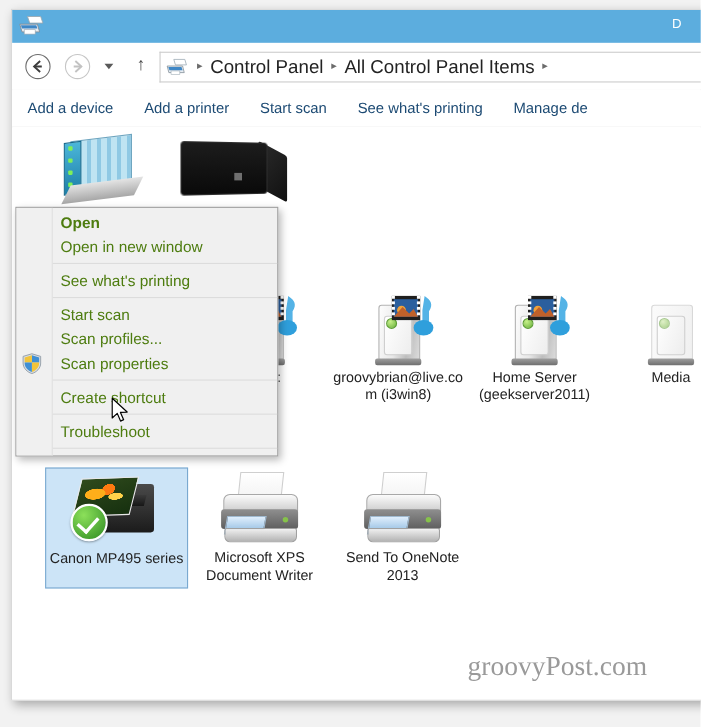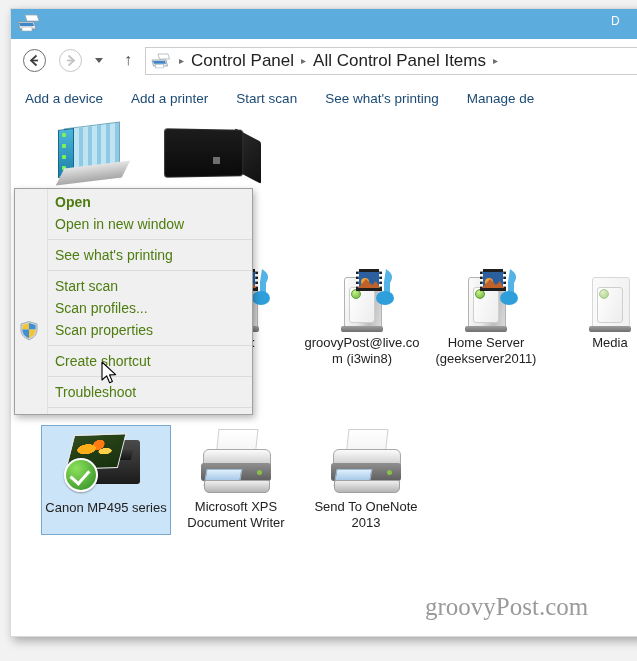--- a/index.html
+++ b/index.html
@@ -405,21 +405,21 @@
                       <rect x="23" y="7" width="3" height="2.6"></rect>
                     <rect x="23" y="12" width="3" height="2.6"></rect>
                       <rect x="23" y="17" width="3" height="2.6"></rect>
                   </g>
                   <path d="M30 2 C36 6 38 10 34 16 L34 30 L28 30 L28 15 Z" fill="#54b3e6"></path>
                   <ellipse cx="29" cy="31" rx="9" ry="7" fill="#2f9fdc"></ellipse>
                 </svg>
               </span>
             </div>
           </div>
-          <div class="lbl" style="width:120px;">groovyPost@live.com (i3win8)</div>
+          <div class="lbl" style="width:120px;">groovybrian@live.com (i3win8)</div>
         </div>
         <div class="tile" style="width:124px;">
           <div class="art">
             <div class="pc">
               <div class="body"></div>
                 <div class="face"></div>
                 <div class="led"></div>
                 <div class="base"></div>
               <span class="media-badge">
                 <svg viewBox="0 0 46 42" width="46" height="42">

